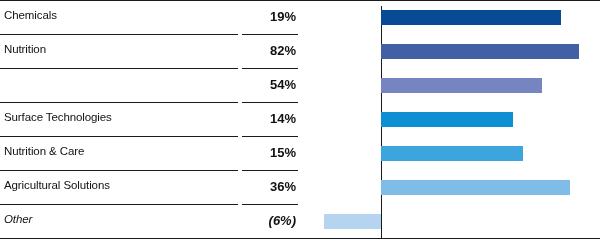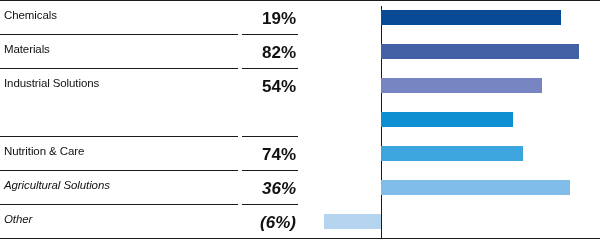--- a/index.html
+++ b/index.html
@@ -50,21 +50,21 @@
     top: 9px;
     font-size: 11.5px;
     color: #111111;
     white-space: nowrap;
     letter-spacing: -0.1px;
   }
   .cat-value {
     position: absolute;
     right: 4px;
     top: 9px;
-    font-size: 17px;
+    font-size: 13px;
     font-weight: bold;
     color: #111111;
     white-space: nowrap;
     text-align: right;
   }
 
   
   #chart-area {
     position: absolute;
     left: 300px;
@@ -115,40 +115,45 @@
     <div class="row" style="top:0px;">
       <div class="row-rule-left"></div>
       <div class="row-rule-right"></div>
       <div class="cat-label">Chemicals</div>
       <div class="cat-value">19%</div>
     </div>
 
     <div class="row" style="top:34px;">
       <div class="row-rule-left"></div>
       <div class="row-rule-right"></div>
-      <div class="cat-label">Materials</div>
+      <div class="cat-label">Nutrition</div>
       <div class="cat-value">82%</div>
     </div>
 
     <div class="row" style="top:68px;">
       <div class="row-rule-left"></div>
       <div class="row-rule-right"></div>
-      <div class="cat-label">Industrial Solutions</div>
       <div class="cat-value">54%</div>
     </div>
 
+    <div class="row" style="top:102px;">
+      <div class="row-rule-left"></div>
+      <div class="row-rule-right"></div>
+      <div class="cat-label">Surface Technologies</div>
+      <div class="cat-value">14%</div>
+    </div>
 
     <div class="row" style="top:136px;">
       <div class="row-rule-left"></div>
       <div class="row-rule-right"></div>
       <div class="cat-label">Nutrition &amp; Care</div>
-      <div class="cat-value">74%</div>
+      <div class="cat-value">15%</div>
     </div>
 
-    <div class="row" style="top:170px;font-style:italic;">
+    <div class="row" style="top:170px;">
       <div class="row-rule-left"></div>
       <div class="row-rule-right"></div>
       <div class="cat-label">Agricultural Solutions</div>
       <div class="cat-value">36%</div>
     </div>
 
     <div class="row" style="top:204px;font-style:italic;">
       <div class="row-rule-left"></div>
       <div class="row-rule-right"></div>
       <div class="cat-label">Other</div>

